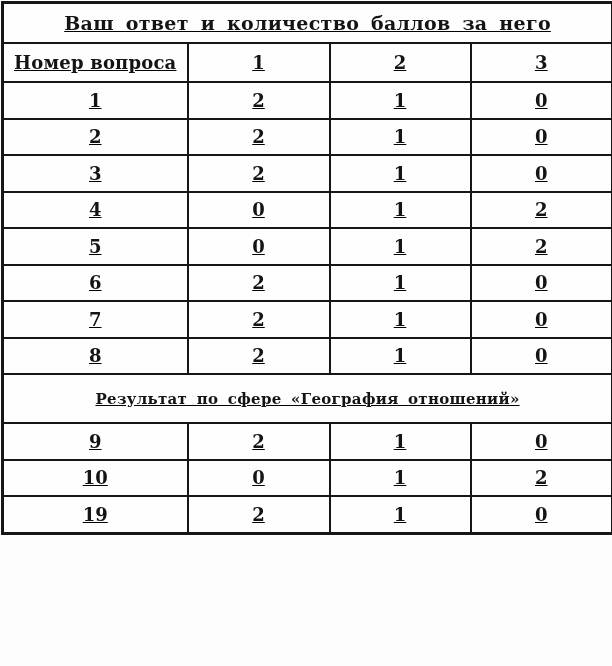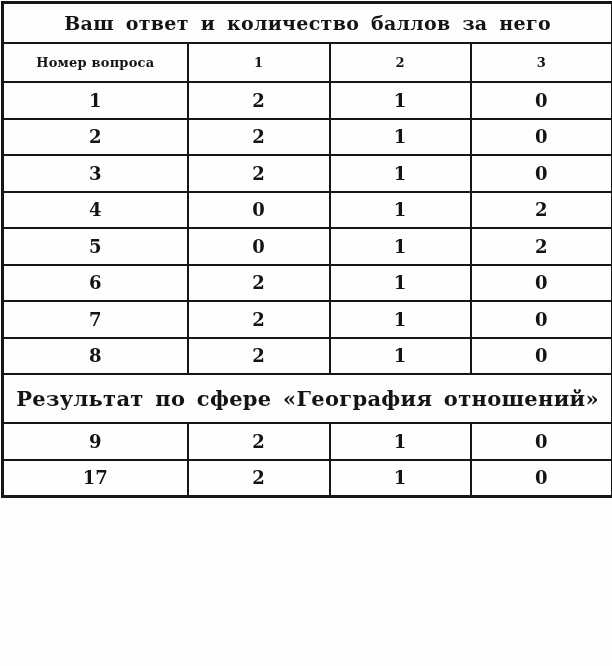--- a/index.html
+++ b/index.html
@@ -6,20 +6,21 @@
     margin: 0;
     padding: 0;
     background: #fdfdfd;
   }
   .page {
     width: 612px;
     height: 666px;
     background: #fdfdfd;
     box-sizing: border-box;
     overflow: hidden;
+    text-decoration: underline;
   }
   table.score-table {
     border-collapse: collapse;
     table-layout: fixed;
     width: 610px;
     margin: 1px 0 0 1px;
     background: #fefefe;
     font-family: "DejaVu Serif", "Liberation Serif", serif;
     font-weight: bold;
     color: #141414;
@@ -33,31 +34,31 @@
     overflow: hidden;
   }
   tr.row-title td {
     height: 38px;
     font-size: 19px;
     word-spacing: 5px;
     letter-spacing: 0.3px;
   }
   tr.row-header td {
     height: 37px;
-    font-size: 13px;
+    font-size: 18px;
     letter-spacing: 0.2px;
     margin-left: 32px;
   }
   tr.row-data td {
     height: 34.5px;
     font-size: 18px;
   }
   tr.row-section td {
     height: 47px;
-    font-size: 21px;
+    font-size: 15px;
     word-spacing: 4px;
     letter-spacing: 0.3px;
   }
   col.c0 { width: 185px; }
   col.c1 { width: 142px; }
   col.c2 { width: 141px; }
   col.c3 { width: 142px; }
 </style>
 </head>
 <body>
@@ -137,20 +138,26 @@
       </tr>
     </tbody>
     <tbody>
         <tr class="row-data">
           <td>9</td>
           <td>2</td>
           <td>1</td>
           <td>0</td>
         </tr>
         <tr class="row-data">
-          <td>17</td>
+          <td>10</td>
+          <td>0</td>
+          <td>1</td>
+          <td>2</td>
+        </tr>
+        <tr class="row-data">
+          <td>19</td>
           <td>2</td>
           <td>1</td>
           <td>0</td>
         </tr>
       </tbody>
   </table>
 </div>
 
 </body></html>

